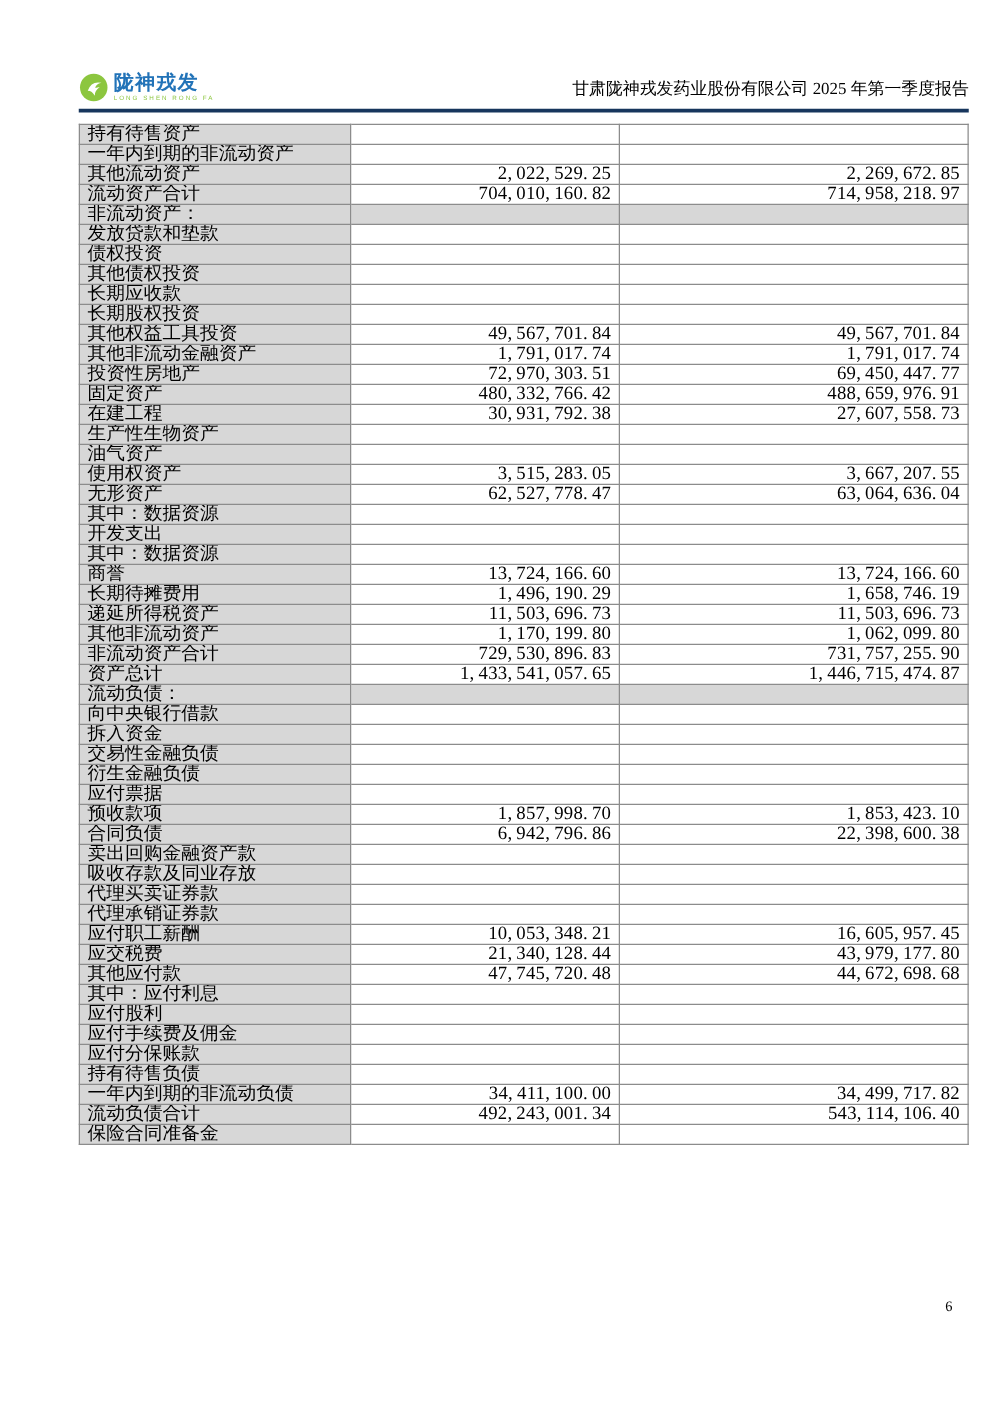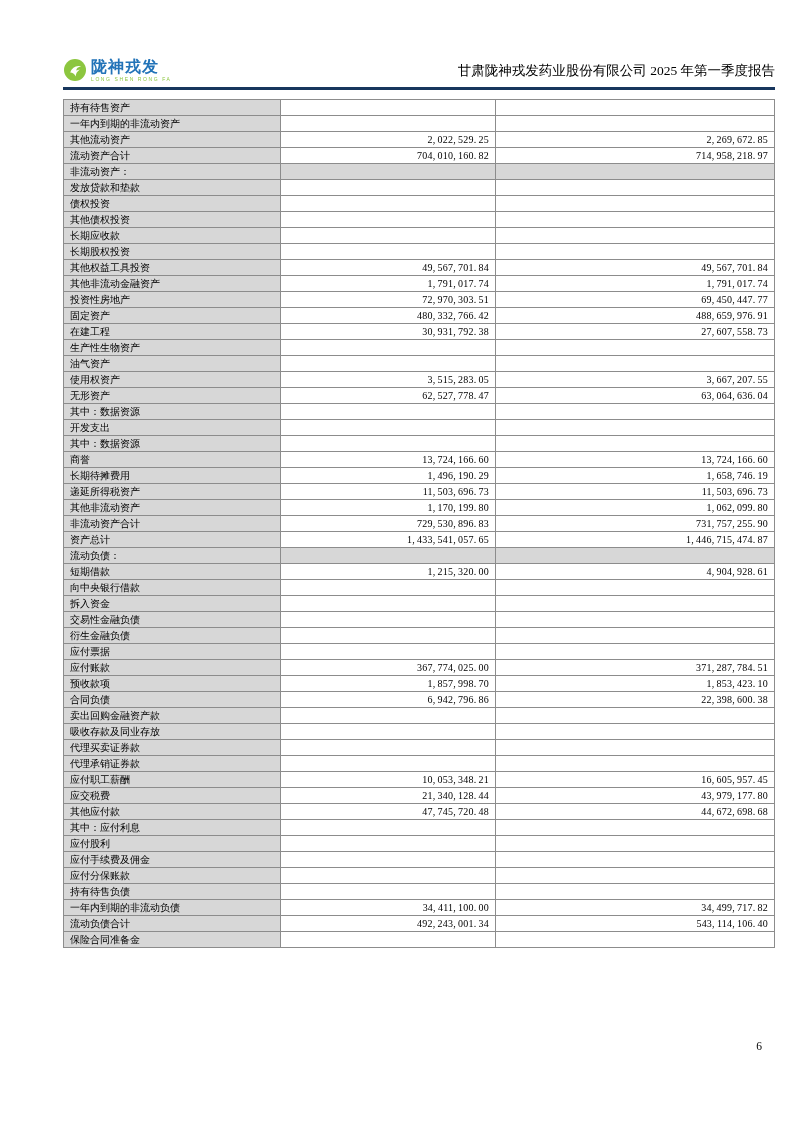--- a/index.html
+++ b/index.html
@@ -44,21 +44,21 @@
     padding-bottom:2px;
     white-space:nowrap;
   }
   .rule{height:3px;background:var(--header-rule-navy);margin-top:5px;}
   
   table.bs{
     border-collapse:collapse;
     table-layout:fixed;
     width:100%;
     margin-top:9px;
-    font-size:10px;
+    font-size:15px;
   }
   table.bs td{
     border:1px solid var(--table-border);
     height:15.66px;
     box-sizing:border-box;
     padding:0 6px 0 6px;
     line-height:15px;
     overflow:hidden;
     white-space:nowrap;
   }
@@ -245,25 +245,20 @@
             <td class="label-cell ind-0">资产总计</td>
             <td class="num-cell">1, 433, 541, 057. 65</td>
             <td class="num-cell">1, 446, 715, 474. 87</td>
           </tr>
           <tr class="section-row">
             <td class="label-cell ind-0">流动负债：</td>
             <td class="num-cell"></td>
             <td class="num-cell"></td>
           </tr>
           <tr>
-            <td class="label-cell ind-1">短期借款</td>
-            <td class="num-cell">1, 215, 320. 00</td>
-            <td class="num-cell">4, 904, 928. 61</td>
-          </tr>
-          <tr>
             <td class="label-cell ind-1">向中央银行借款</td>
             <td class="num-cell"></td>
             <td class="num-cell"></td>
           </tr>
           <tr>
             <td class="label-cell ind-1">拆入资金</td>
             <td class="num-cell"></td>
             <td class="num-cell"></td>
           </tr>
           <tr>
@@ -273,25 +268,20 @@
           </tr>
           <tr>
             <td class="label-cell ind-1">衍生金融负债</td>
             <td class="num-cell"></td>
             <td class="num-cell"></td>
           </tr>
           <tr>
             <td class="label-cell ind-1">应付票据</td>
             <td class="num-cell"></td>
             <td class="num-cell"></td>
-          </tr>
-          <tr>
-            <td class="label-cell ind-1">应付账款</td>
-            <td class="num-cell">367, 774, 025. 00</td>
-            <td class="num-cell">371, 287, 784. 51</td>
           </tr>
           <tr>
             <td class="label-cell ind-1">预收款项</td>
             <td class="num-cell">1, 857, 998. 70</td>
             <td class="num-cell">1, 853, 423. 10</td>
           </tr>
           <tr>
             <td class="label-cell ind-1">合同负债</td>
             <td class="num-cell">6, 942, 796. 86</td>
             <td class="num-cell">22, 398, 600. 38</td>

